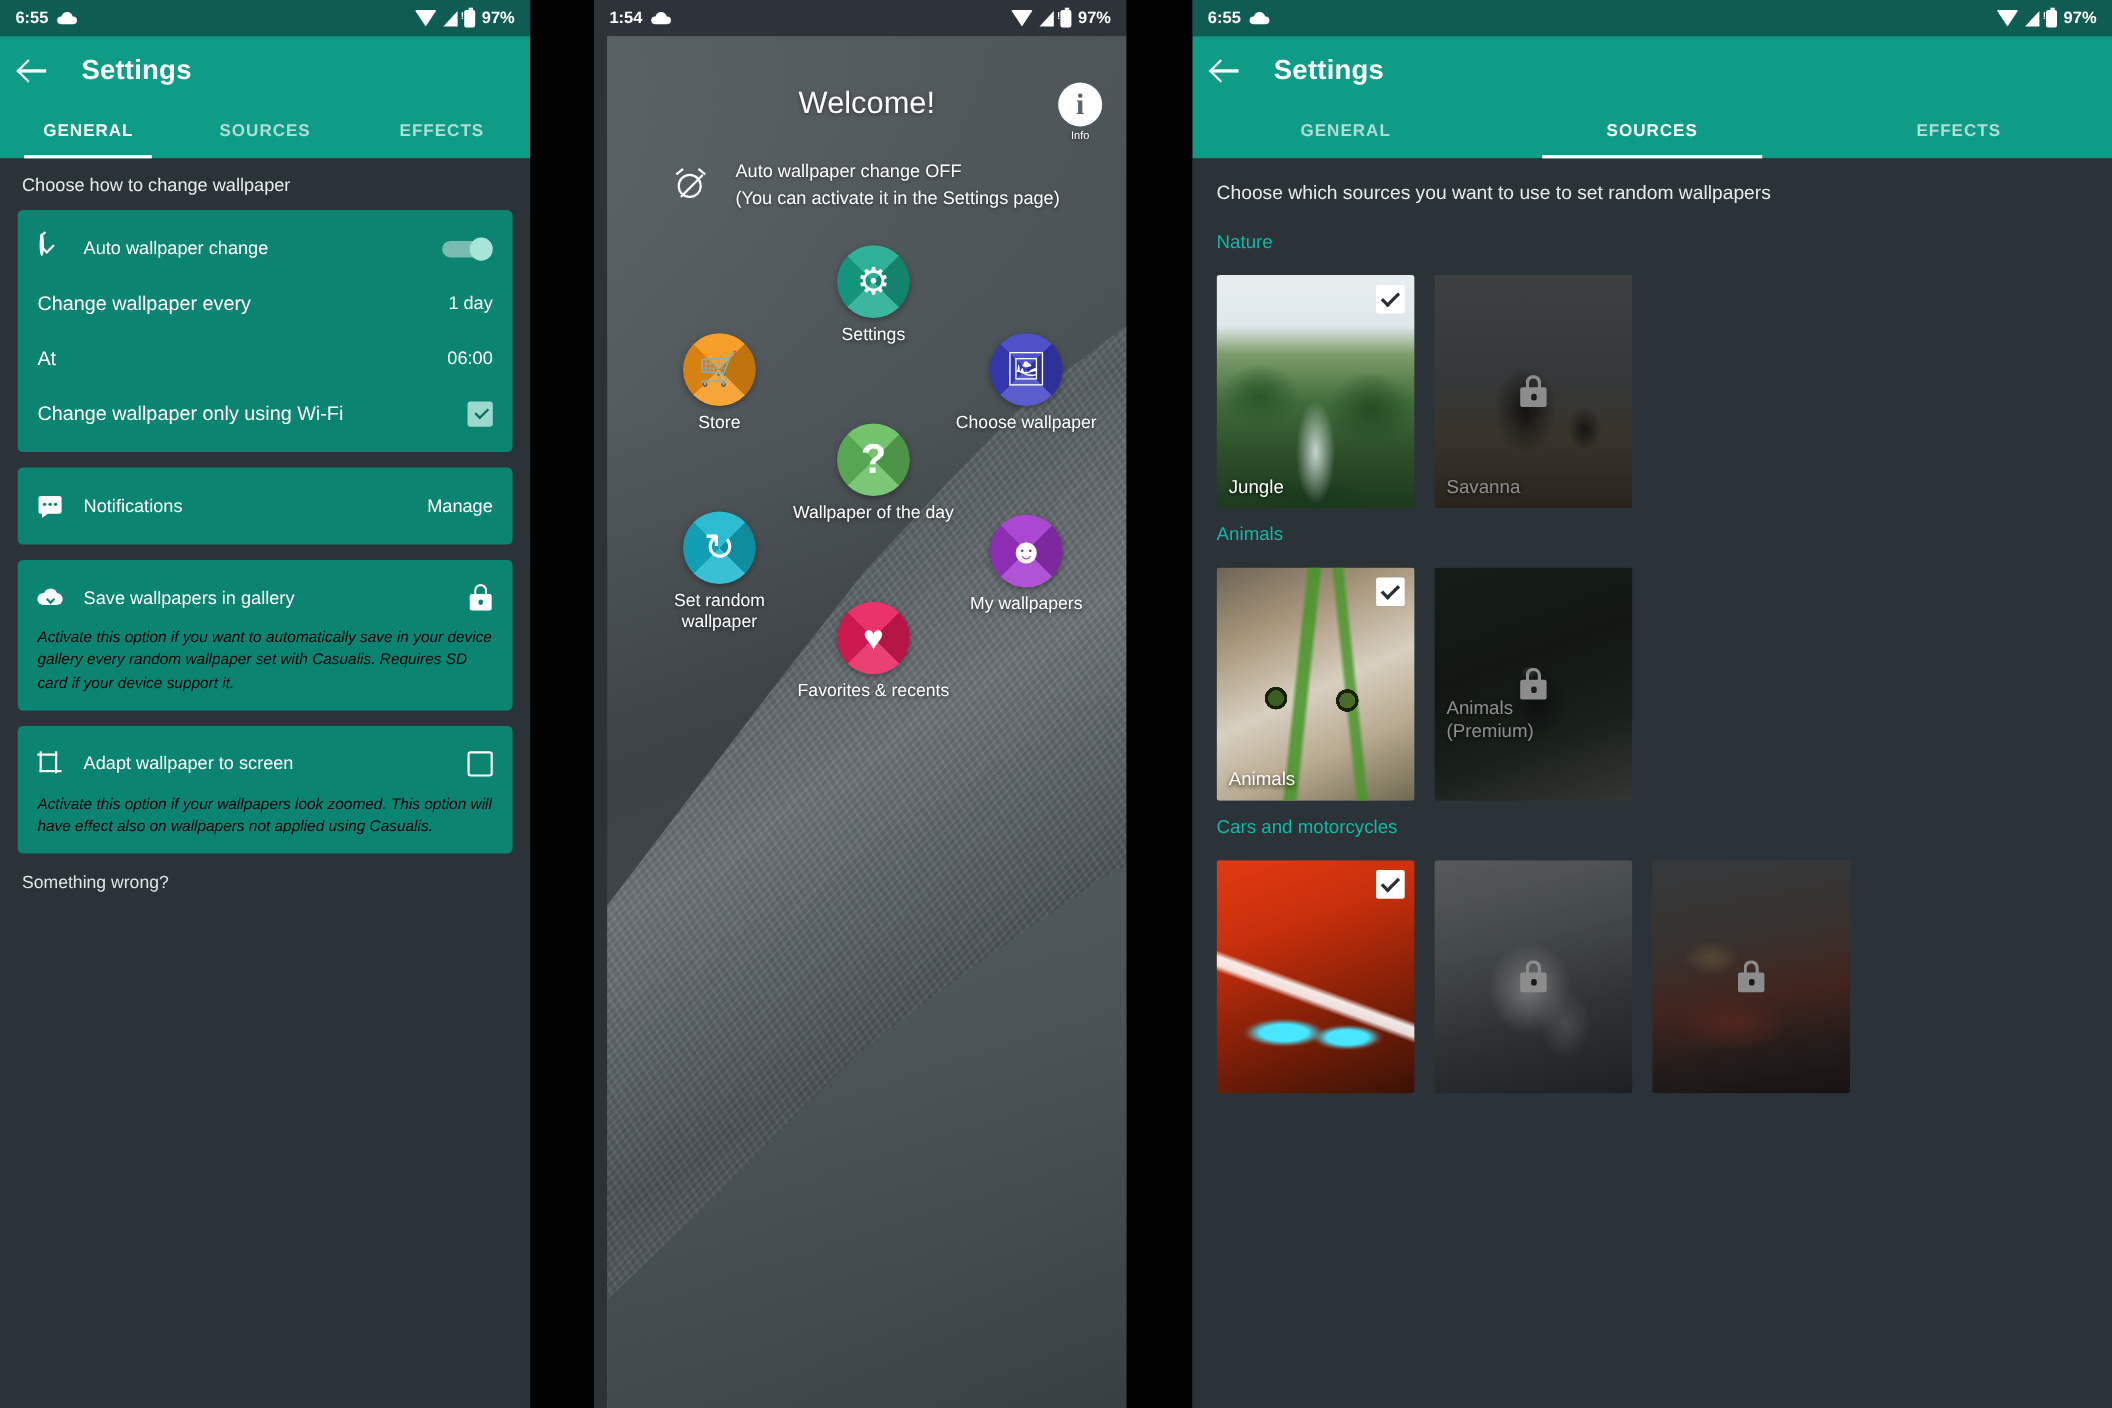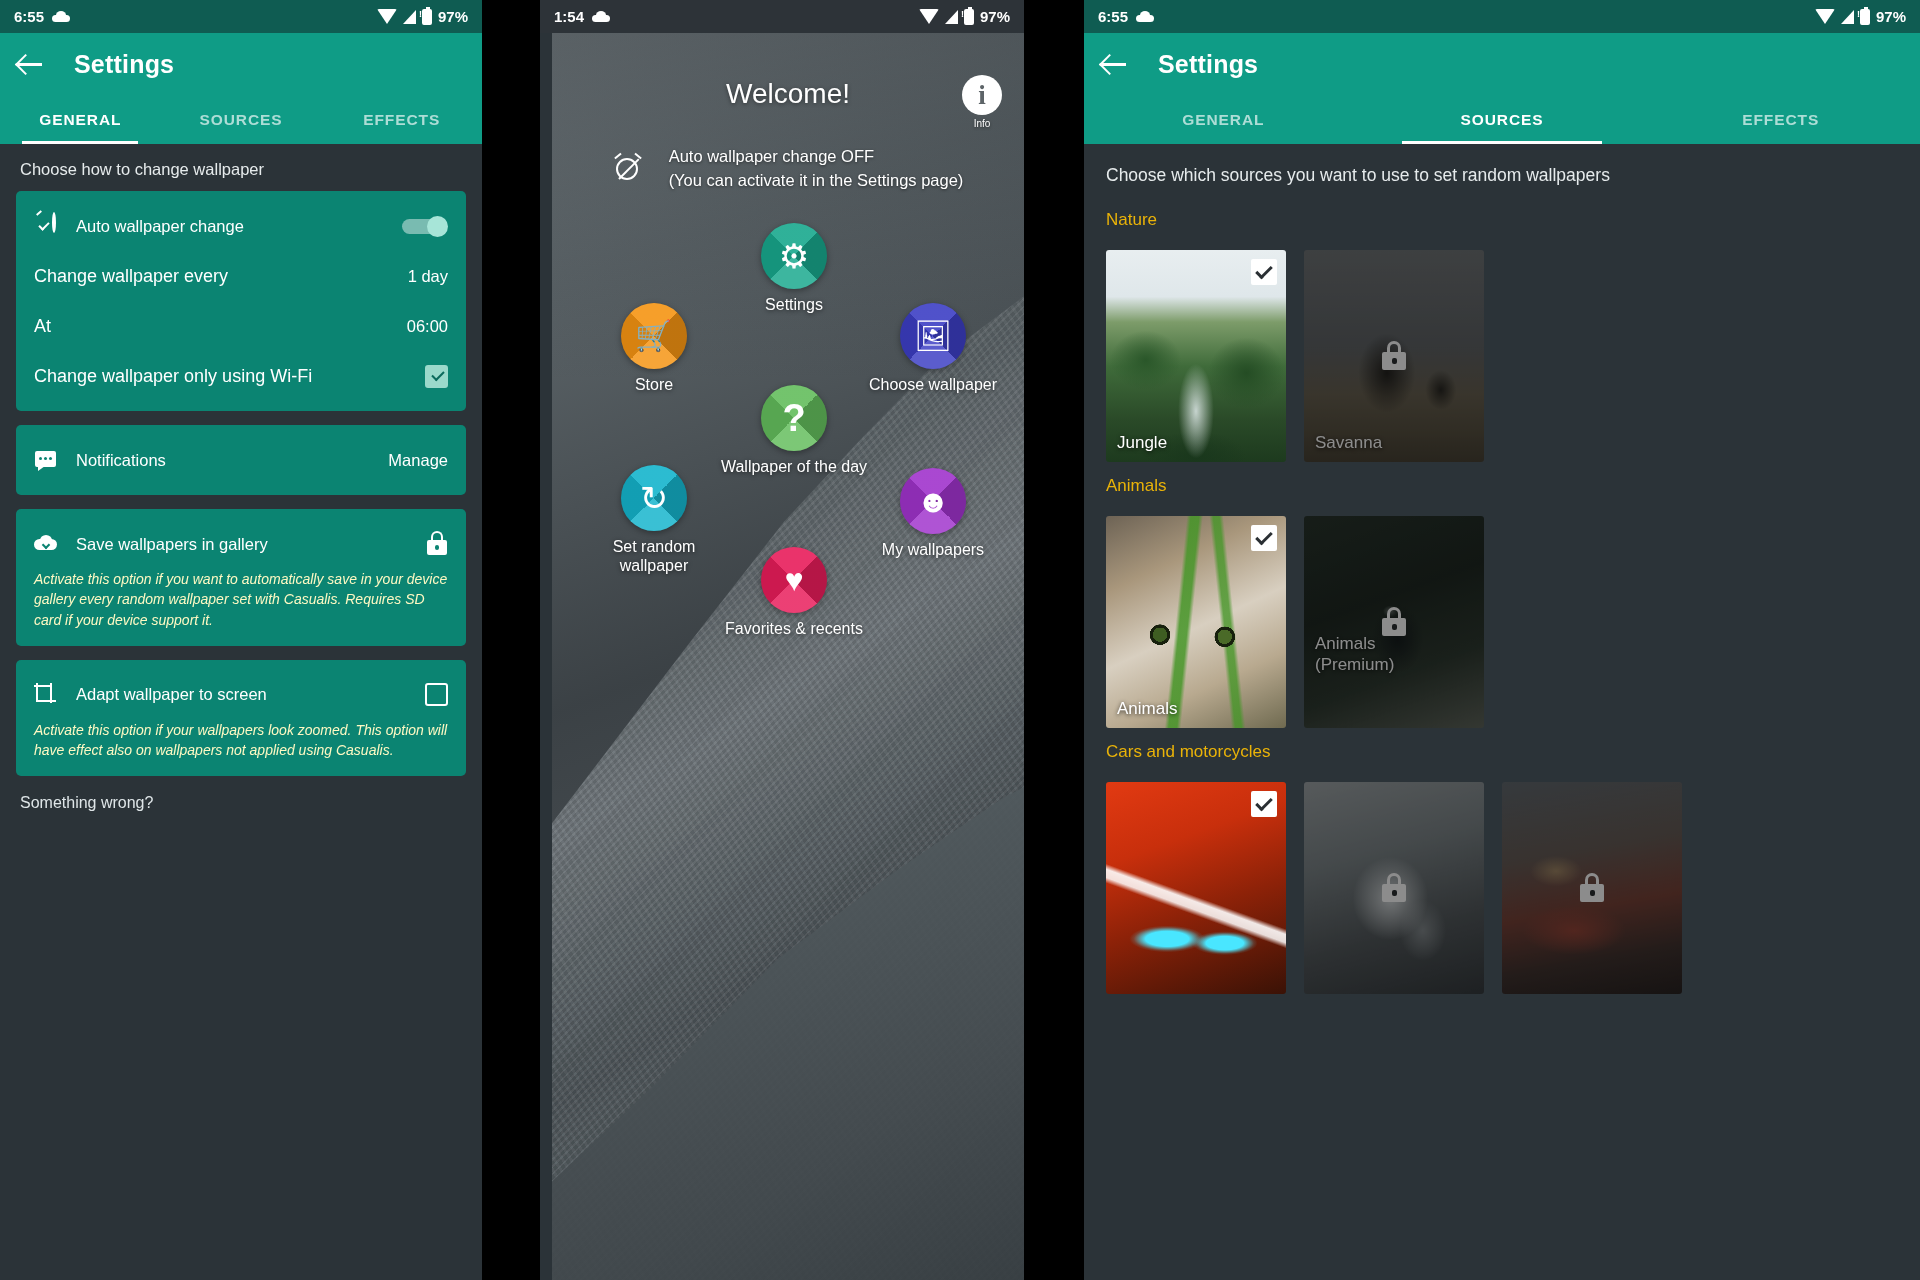--- a/index.html
+++ b/index.html
@@ -51,27 +51,27 @@
   .tab.active { color:#fff; }
   .tab.active::after { content:""; position:absolute; bottom:0; left:14%; width:72%; height:3.5px; background:#fff; }
 
   
   .body-dark { background:#2b3338; height:100%; padding:0; }
   .section-label { color:#e6ebec; font-size:16.5px; padding:16px 20px 12px; }
 
   
   .cards { padding: 0 16px; display:flex; flex-direction:column; gap:14px; }
   .card { background:#0b8472; border-radius:5px; padding:16px 18px; color:#fff; }
-  .card-row { display:flex; align-items:center; justify-content:space-between; min-height:38px;text-align:right; }
+  .card-row { display:flex; align-items:center; justify-content:space-between; min-height:38px; }
   .card-row + .card-row { margin-top:12px; }
   .row-left { display:flex; align-items:center; gap:18px; }
   .row-label { font-size:16.5px; }
   .row-label.plain { font-size:18px; }
   .row-value { font-size:16.5px; }
-  .card-desc { font-size:14px; font-style:italic; line-height:1.45; margin-top:6px; color:#fef9c3; }
+  .card-desc { font-size:14px; font-style:italic; line-height:1.45; margin-top:6px; color:#000000; }
 
   .ic { width:24px; height:24px; flex:0 0 24px; position:relative; }
   
   .ic-alarm { border:2px solid #fff; border-radius:50%; width:20px; height:20px; margin:2px; }
   .ic-alarm::after{content:"";position:absolute;left:5px;top:8px;width:8px;height:4px;border-left:2px solid #fff;border-bottom:2px solid #fff;transform:rotate(-45deg);}
   .ic-alarm::before{content:"";position:absolute;left:2px;top:-2px;width:6px;height:2px;background:#fff;transform:rotate(-40deg);}
   
   .ic-vib { }
   .ic-vib::before{content:"";position:absolute;left:7px;top:2px;width:11px;height:20px;border:2px solid #fff;border-radius:2px;}
   .ic-vib::after{content:"";position:absolute;left:1px;top:8px;width:3px;height:8px;background:#fff;border-radius:1px;box-shadow:20px 0 0 #fff;}
@@ -157,21 +157,21 @@
   .menu-item { position:absolute; text-align:center; cursor:pointer; }
   .menu-circle { width:66px; height:66px; border-radius:50%; margin:0 auto; position:relative;
                  display:flex; align-items:center; justify-content:center; overflow:hidden; box-shadow:0 2px 6px rgba(0,0,0,.35); }
   .menu-circle .facet { position:absolute; inset:0; background:
       conic-gradient(from 45deg, rgba(0,0,0,.22) 0deg 90deg, rgba(255,255,255,.16) 90deg 180deg, rgba(0,0,0,.12) 180deg 270deg, rgba(255,255,255,.10) 270deg 360deg); }
   .menu-label { color:#fff; font-size:16px; margin-top:6px; text-shadow:0 1px 4px rgba(0,0,0,.6); line-height:1.2; white-space:pre-line; }
   .glyph { position:relative; z-index:3; color:#fff; font-size:34px; line-height:1; }
 
   
   .src-intro { color:#e6ebec; font-size:17.5px; line-height:1.5; padding:18px 22px 8px; }
-  .src-group-label { color:#eab308; font-size:17px; padding:14px 22px 20px; }
+  .src-group-label { color:#14b8a6; font-size:17px; padding:14px 22px 20px; }
   .thumb-row { display:flex; gap:18px; padding:0 22px; }
   .thumb { width:180px; height:212px; border-radius:3px; position:relative; overflow:hidden; flex:0 0 auto; cursor:pointer; }
   .thumb-title { position:absolute; left:11px; bottom:9px; color:#fff; font-size:17px; text-shadow:0 1px 4px rgba(0,0,0,.8); line-height:1.2; white-space:pre-line; }
   .thumb-check { position:absolute; right:9px; top:9px; width:26px; height:26px; background:#fff; border-radius:2px; }
   .thumb-check::after{content:"";position:absolute;left:5px;top:7px;width:13px;height:6px;border-left:3px solid #2a2f33;border-bottom:3px solid #2a2f33;transform:rotate(-45deg);}
   .thumb-lock { position:absolute; left:50%; top:50%; transform:translate(-50%,-50%); width:26px; height:30px; }
   .thumb-lock .shack{position:absolute;left:6px;top:0;width:14px;height:13px;border:3px solid #fff;border-bottom:none;border-radius:7px 7px 0 0;}
   .thumb-lock .bdy{position:absolute;left:1px;top:11px;width:24px;height:18px;background:#fff;border-radius:2px;}
   .thumb-lock .kh{position:absolute;left:11px;top:17px;width:5px;height:6px;background:#2a2f33;border-radius:2px;z-index:2;}
   .thumb.locked { filter: brightness(.55) saturate(.65); }

